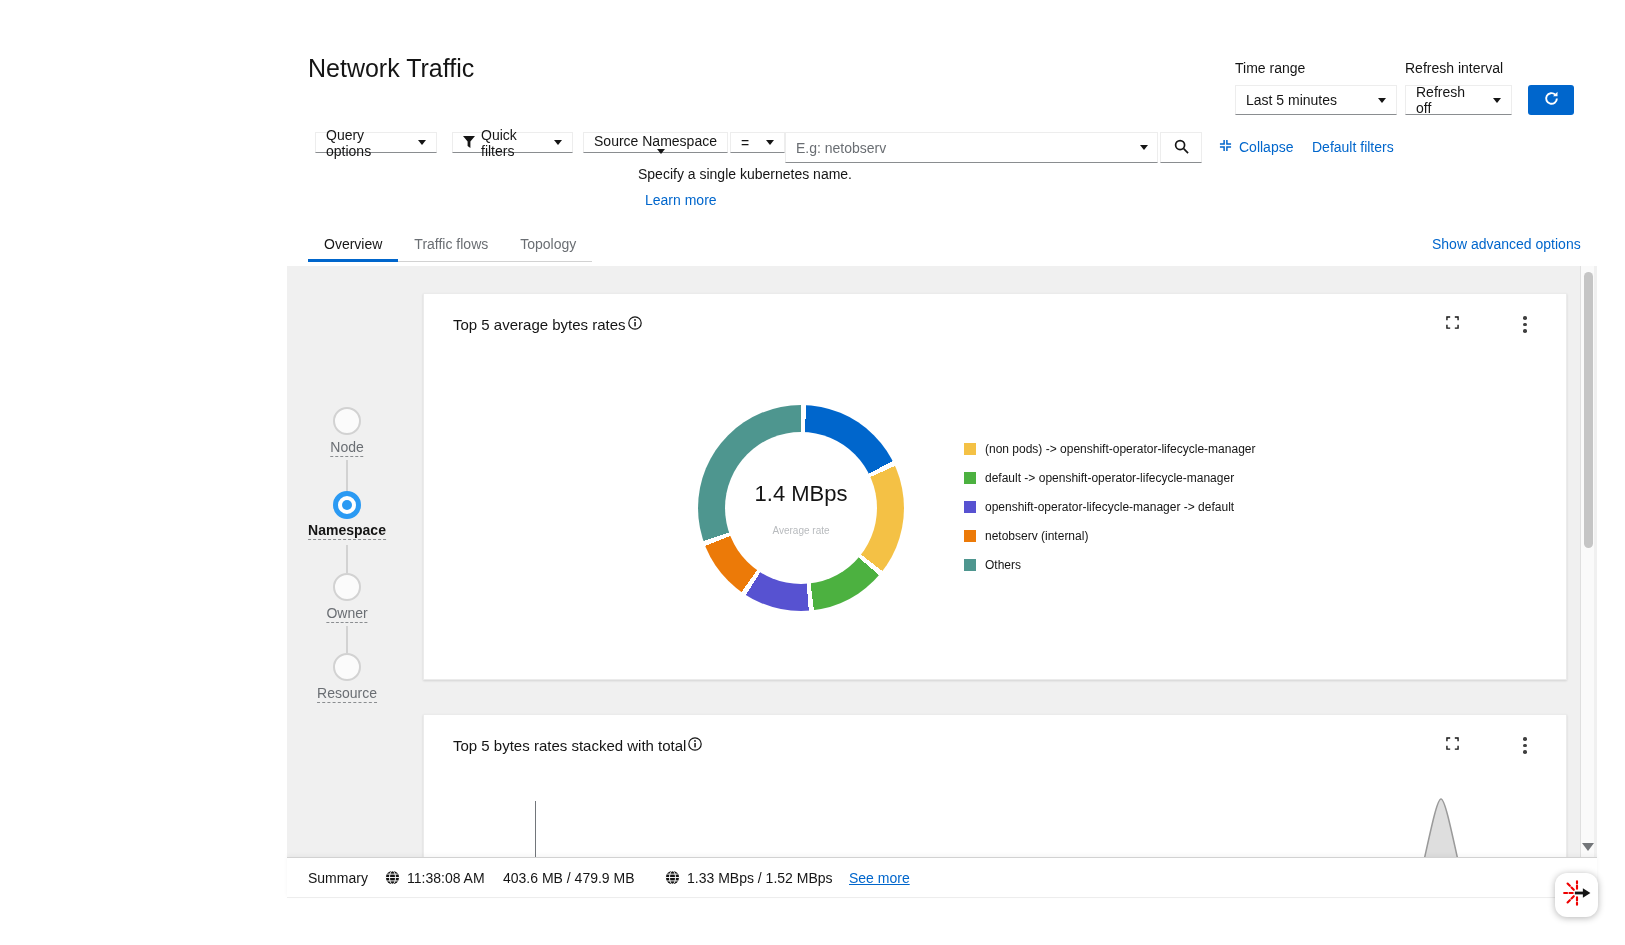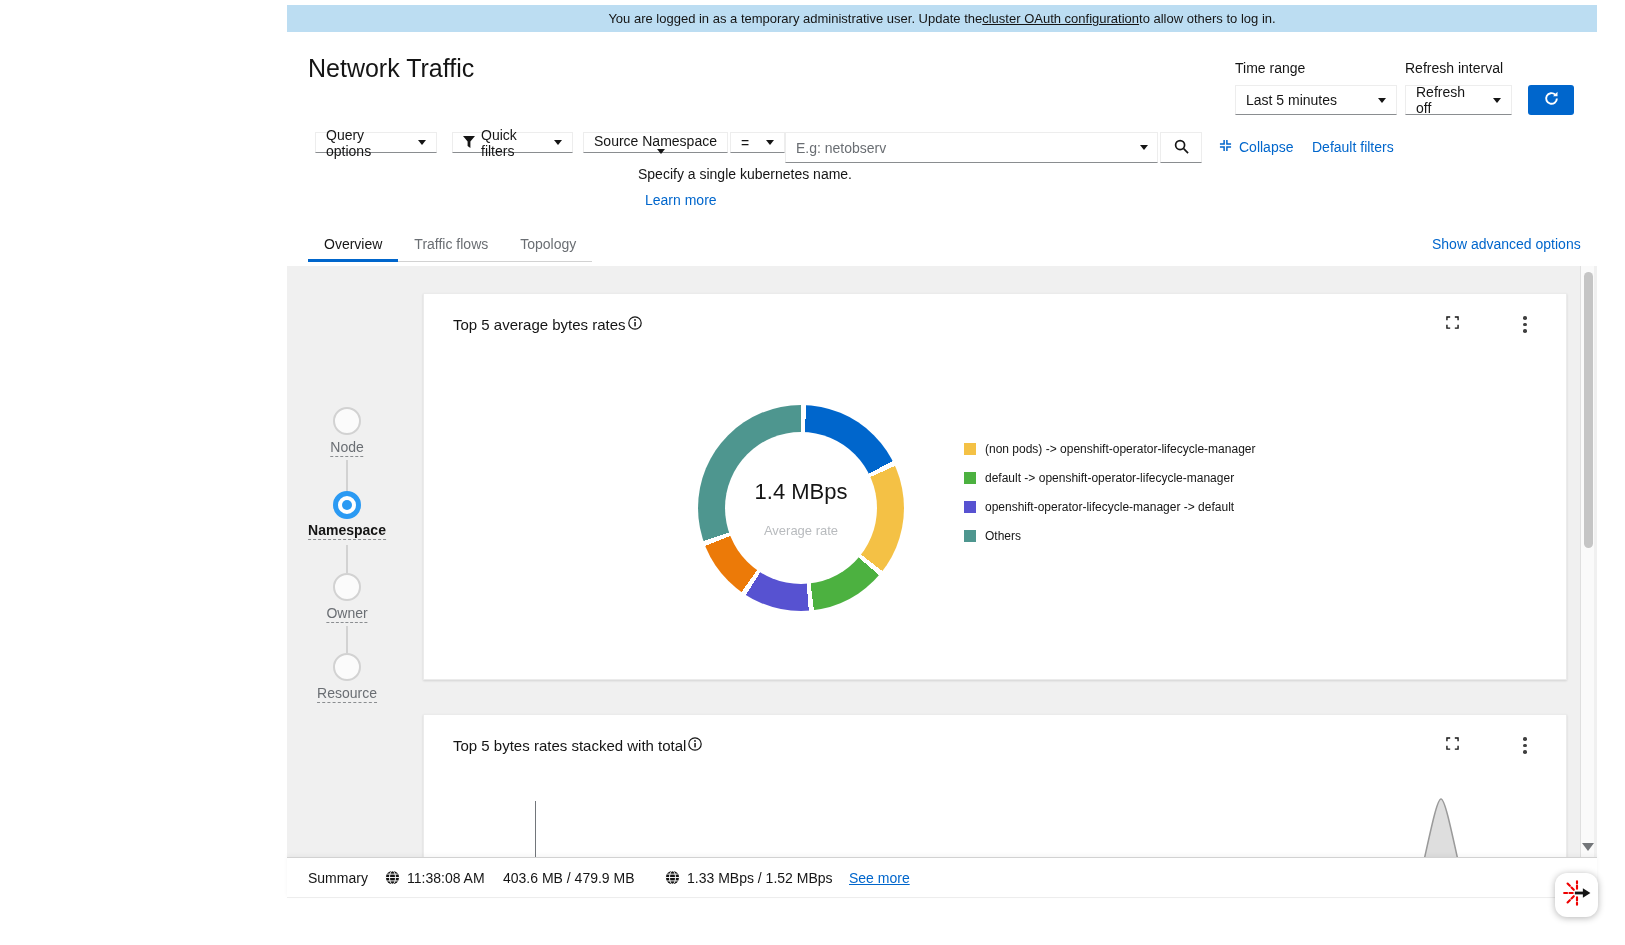--- a/index.html
+++ b/index.html
@@ -59,21 +59,21 @@
   .card-title { position:absolute; left:29px; top:22px; display:flex; align-items:center; gap:2px; font-size:15px; color:#151515; }
   .icon-btn { position:absolute; top:22px; cursor:pointer; display:flex; align-items:center; justify-content:center; }
   .kebab { display:flex; flex-direction:column; gap:3px; padding:2px 6px; }
   .kebab i { width:3.5px; height:3.5px; border-radius:50%; background:#404040; }
 
   
   .donut { position:absolute; left:274px; top:111px; width:206px; height:206px; border-radius:50%; }
   .donut-hole { position:absolute; left:27px; top:27px; width:152px; height:152px; border-radius:50%; background:#fff; }
   .donut-center { position:absolute; left:274px; top:111px; width:206px; height:206px; display:flex; flex-direction:column; align-items:center; justify-content:center; pointer-events:none; }
   .donut-value { font-size:22px; color:#151515; }
-  .donut-sub { font-size:13px; color:#B8BBBE; margin-top:18px; }
+  .donut-sub { font-size:10px; color:#B8BBBE; margin-top:18px; }
 
   
   .legend { position:absolute; left:540px; top:140px; }
   .legend-row { display:flex; align-items:center; height:29px; }
   .swatch { width:12px; height:12px; flex:none; }
   .legend-label { font-size:12px; color:#151515; margin-left:9px; white-space:nowrap; }
 
   
   .axis-vline { position:absolute; left:111px; top:86px; width:1px; height:60px; background:#72767B; }
 
@@ -91,25 +91,20 @@
   
   .lightspeed { position:absolute; left:1555px; top:873px; width:43px; height:44px; background:#fff; border-radius:12px;
                 box-shadow:0 1px 7px rgba(0,0,0,0.3); display:flex; align-items:center; justify-content:center; cursor:pointer; }
 </style>
 </head>
 <body>
 
 <div class="stage">
   <div class="frame">
 
-    <div class="banner">
-      <span>You are logged in as a temporary administrative user. Update the </span>
-      <a>cluster OAuth configuration</a>
-      <span> to allow others to log in.</span>
-    </div>
 
     <h1 class="page-title">Network Traffic</h1>
 
     <span class="ctl-label" style="left:948px; top:60px;">Time range</span>
     <div class="pf-select" style="left:948px; top:85px; width:162px;">
       <span>Last 5 minutes</span>
       <span class="caret"></span>
     </div>
 
     <span class="ctl-label" style="left:1118px; top:60px;">Refresh interval</span>
@@ -242,20 +237,24 @@
             <span class="swatch" style="background: rgb(244, 193, 69);"></span>
             <span class="legend-label">(non pods) -&gt; openshift-operator-lifecycle-manager</span>
           </div>
           <div class="legend-row">
             <span class="swatch" style="background: rgb(76, 177, 64);"></span>
             <span class="legend-label">default -&gt; openshift-operator-lifecycle-manager</span>
           </div>
           <div class="legend-row">
             <span class="swatch" style="background: rgb(87, 82, 209);"></span>
             <span class="legend-label">openshift-operator-lifecycle-manager -&gt; default</span>
+          </div>
+          <div class="legend-row">
+            <span class="swatch" style="background: rgb(236, 122, 8);"></span>
+            <span class="legend-label">netobserv (internal)</span>
           </div>
           <div class="legend-row">
             <span class="swatch" style="background: rgb(78, 150, 143);"></span>
             <span class="legend-label">Others</span>
           </div>
         </div>
       </div>
 
       <div class="card" style="top:448px; height:143px; border-bottom:none; overflow:hidden;">
         <div class="card-title">

